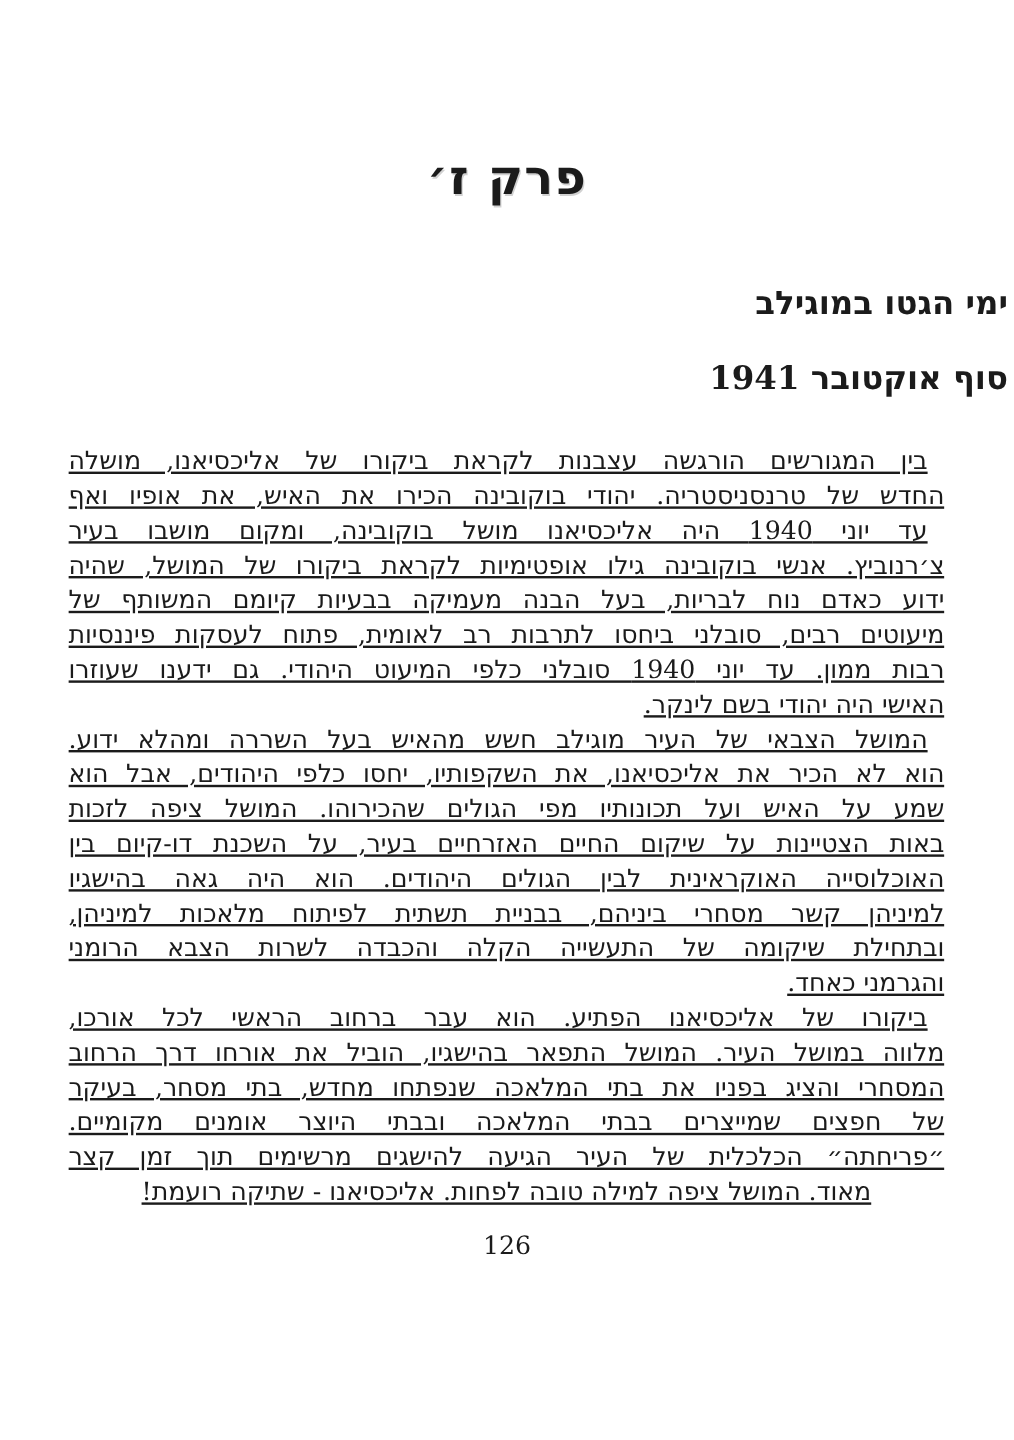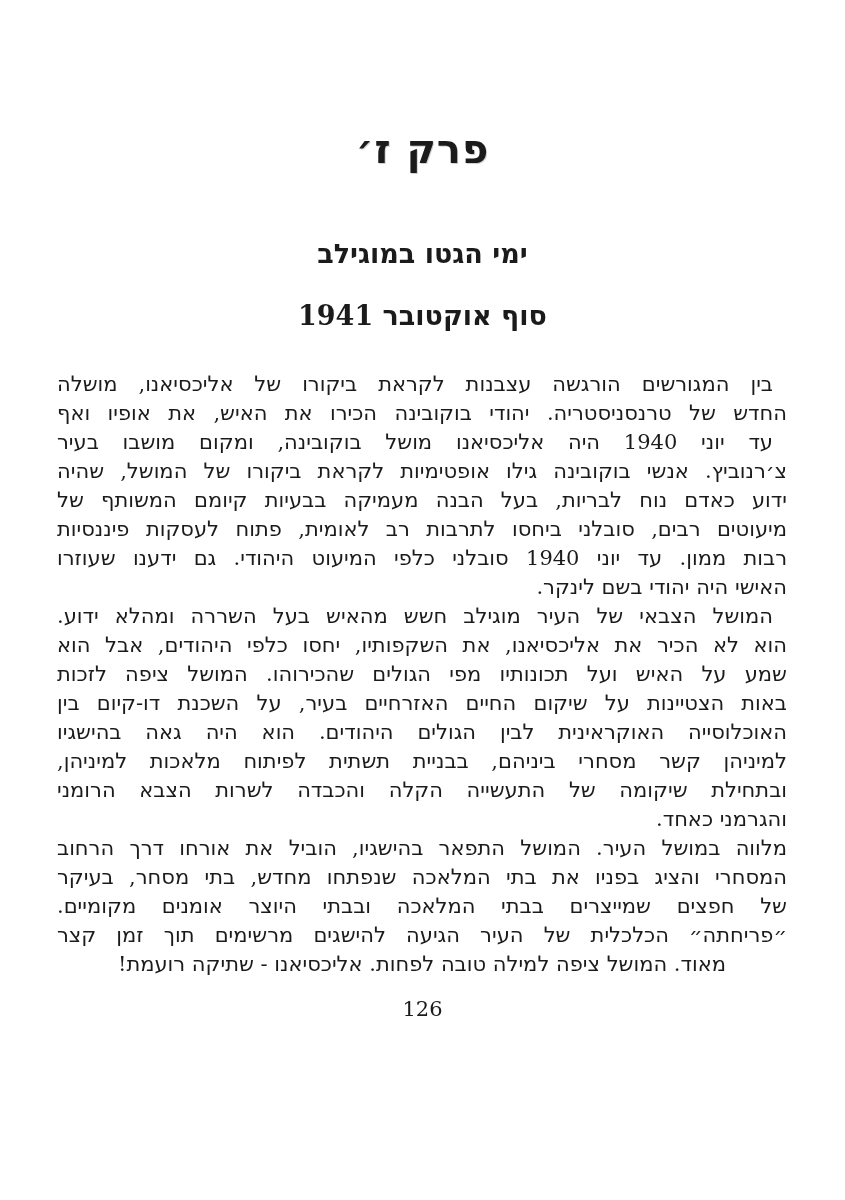--- a/index.html
+++ b/index.html
@@ -22,25 +22,24 @@
     margin: 0;
     padding-top: 128px;
     font-size: 40px;
     line-height: 42px;
     font-weight: bold;
     text-align: center;
     letter-spacing: 1px;
     text-shadow: 1px 1px 0 rgba(0,0,0,0.18);
   }
   .subtitle {
-    margin: 16px;
+    margin: 5px;
     font-size: 27px;
     line-height: 32px;
     font-weight: bold;
-    text-align: center;
   }
   .subtitle.main-sub {
     margin-top: 68px;
   }
   .subtitle.date-sub {
     margin-top: 30px;
     font-weight: 700;
   }
   .body-text {
     margin: 38px 58px 0 57px;
@@ -50,20 +49,21 @@
   .para {
     margin: 0;
     padding: 0;
   }
   .ln {
     text-align: justify;
     text-align-last: justify;
     height: 29px;
     overflow: hidden;
     white-space: nowrap;
+    text-decoration: underline;
   }
   .ln-first {
     padding-right: 14px;
   }
   .ln-end {
     text-align: right;
     text-align-last: right;
   }
   .ln-center {
     text-align: center;
@@ -109,20 +109,21 @@
       <div class="ln">הוא לא הכיר את אליכסיאנו, את השקפותיו, יחסו כלפי היהודים, אבל הוא</div>
       <div class="ln">שמע על האיש ועל תכונותיו מפי הגולים שהכירוהו. המושל ציפה לזכות</div>
       <div class="ln">באות הצטיינות על שיקום החיים האזרחיים בעיר, על השכנת דו-קיום בין</div>
       <div class="ln">האוכלוסייה האוקראינית לבין הגולים היהודים. הוא היה גאה בהישגיו</div>
       <div class="ln">למיניהן קשר מסחרי ביניהם, בבניית תשתית לפיתוח מלאכות למיניהן,</div>
       <div class="ln">ובתחילת שיקומה של התעשייה הקלה והכבדה לשרות הצבא הרומני</div>
       <div class="ln ln-end">והגרמני כאחד.</div>
     </div>
 
     <div class="para">
+      <div class="ln ln-first">ביקורו של אליכסיאנו הפתיע. הוא עבר ברחוב הראשי לכל אורכו,</div>
       <div class="ln">מלווה במושל העיר. המושל התפאר בהישגיו, הוביל את אורחו דרך הרחוב</div>
       <div class="ln">המסחרי והציג בפניו את בתי המלאכה שנפתחו מחדש, בתי מסחר, בעיקר</div>
       <div class="ln">של חפצים שמייצרים בבתי המלאכה ובבתי היוצר אומנים מקומיים.</div>
       <div class="ln">״פריחתה״ הכלכלית של העיר הגיעה להישגים מרשימים תוך זמן קצר</div>
       <div class="ln ln-center">מאוד. המושל ציפה למילה טובה לפחות. אליכסיאנו - שתיקה רועמת!</div>
     </div>
 
   </div>
 
   <div class="page-number">126</div>

